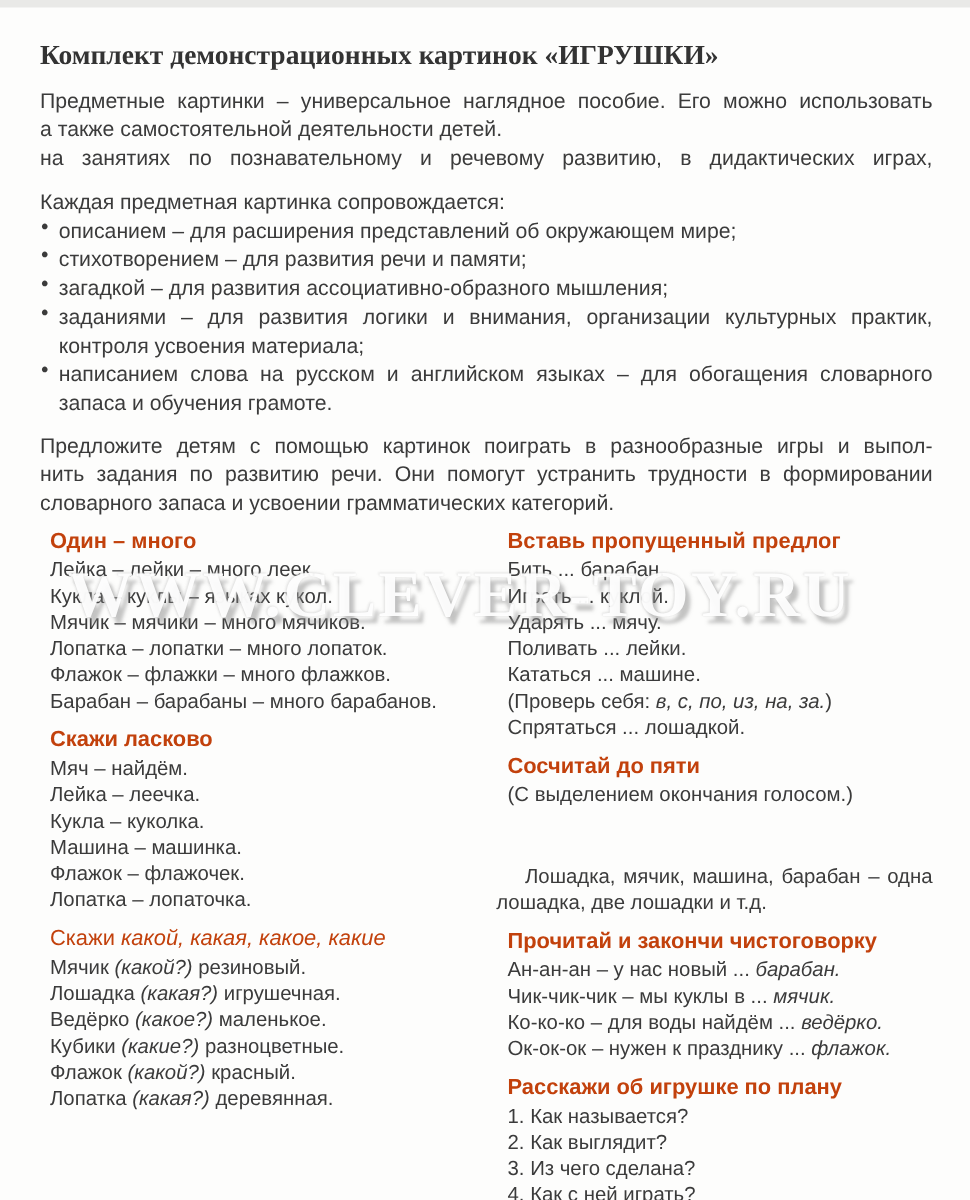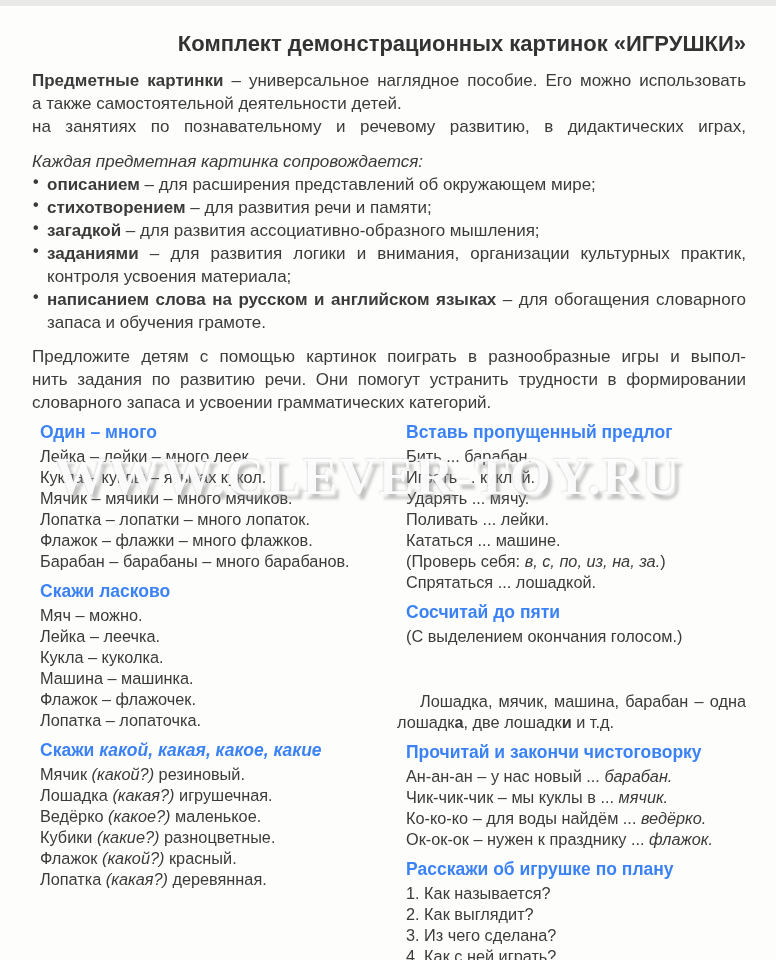--- a/index.html
+++ b/index.html
@@ -21,37 +21,38 @@
     background: #e9e9e7;
   }
   .content {
     position: relative;
     padding: 0 30px 0 32px;
   }
   h1.title {
     margin: 24px 0 0 0;
     font-size: 22px;
     line-height: 28px;
-    text-align: right;
+    text-align: left;
     font-weight: 700;
     color: #333333;
     white-space: nowrap;
+    font-family: Liberation Serif, serif;
   }
   .para { margin-top: 11px; }
   .para .line,
   .bullet .line {
     font-size: 17px;
     line-height: 23px;
     white-space: nowrap;
   }
   .jl {
     text-align: justify;
     text-align-last: justify;
   }
-  .lead { margin-top: 12px; font-style: italic; }
+  .lead { margin-top: 12px; }
   .bullets { margin-top: 0; }
   .bullet {
     position: relative;
     padding-left: 15px;
   }
   .bullet .dot {
     position: absolute;
     left: 1px;
     top: 0;
     font-weight: 700;
@@ -67,34 +68,34 @@
   }
   .col-right {
     flex: 1 1 auto;
     margin-left: 2px;
   }
   .col h2 {
     margin: 8px 0 3px 0;
     font-size: 17.5px;
     line-height: 22px;
     font-weight: 700;
-    color: #3b82f6;
+    color: #c2410c;
     white-space: nowrap;
   }
   .col .sec:first-child h2 { margin-top: 0; }
   .col .line {
     font-size: 16.3px;
     line-height: 21px;
     white-space: nowrap;
   }
   .ind { text-indent: 14px; margin-top: 44px; }
   .outd { margin-left: -9px; }
-  .st-b { font-weight: 700; }
+  .st-b { font-weight: 400; }
   .st-i { font-style: italic; }
-  .st-bi { font-weight: 700; font-style: italic; }
+  .st-bi { font-weight: 400; font-style: italic; }
   .farewell {
     margin-top: 12px;
     text-align: right;
     font-style: italic;
     font-size: 18.5px;
     padding-right: 4px;
     color: #343434;
   }
   .watermark {
     position: absolute;
@@ -172,21 +173,21 @@
         <h2>Один – много</h2>
         <div class="line">Лейка – лейки – много леек.</div>
         <div class="line">Кукла – куклы – языках кукол.</div>
         <div class="line">Мячик – мячики – много мячиков.</div>
         <div class="line">Лопатка – лопатки – много лопаток.</div>
         <div class="line">Флажок – флажки – много флажков.</div>
         <div class="line">Барабан – барабаны – много барабанов.</div>
       </div>
       <div class="sec">
         <h2>Скажи ласково</h2>
-        <div class="line">Мяч – можно.</div>
+        <div class="line">Мяч – найдём.</div>
         <div class="line">Лейка – леечка.</div>
         <div class="line">Кукла – куколка.</div>
         <div class="line">Машина – машинка.</div>
         <div class="line">Флажок – флажочек.</div>
         <div class="line">Лопатка – лопаточка.</div>
       </div>
       <div class="sec">
         <h2><span class="st-b">Скажи </span><span class="st-bi">какой, какая, какое, какие</span></h2>
         <div class="line"><span>Мячик </span><span class="st-i">(какой?)</span><span> резиновый.</span></div>
         <div class="line"><span>Лошадка </span><span class="st-i">(какая?)</span><span> игрушечная.</span></div>

